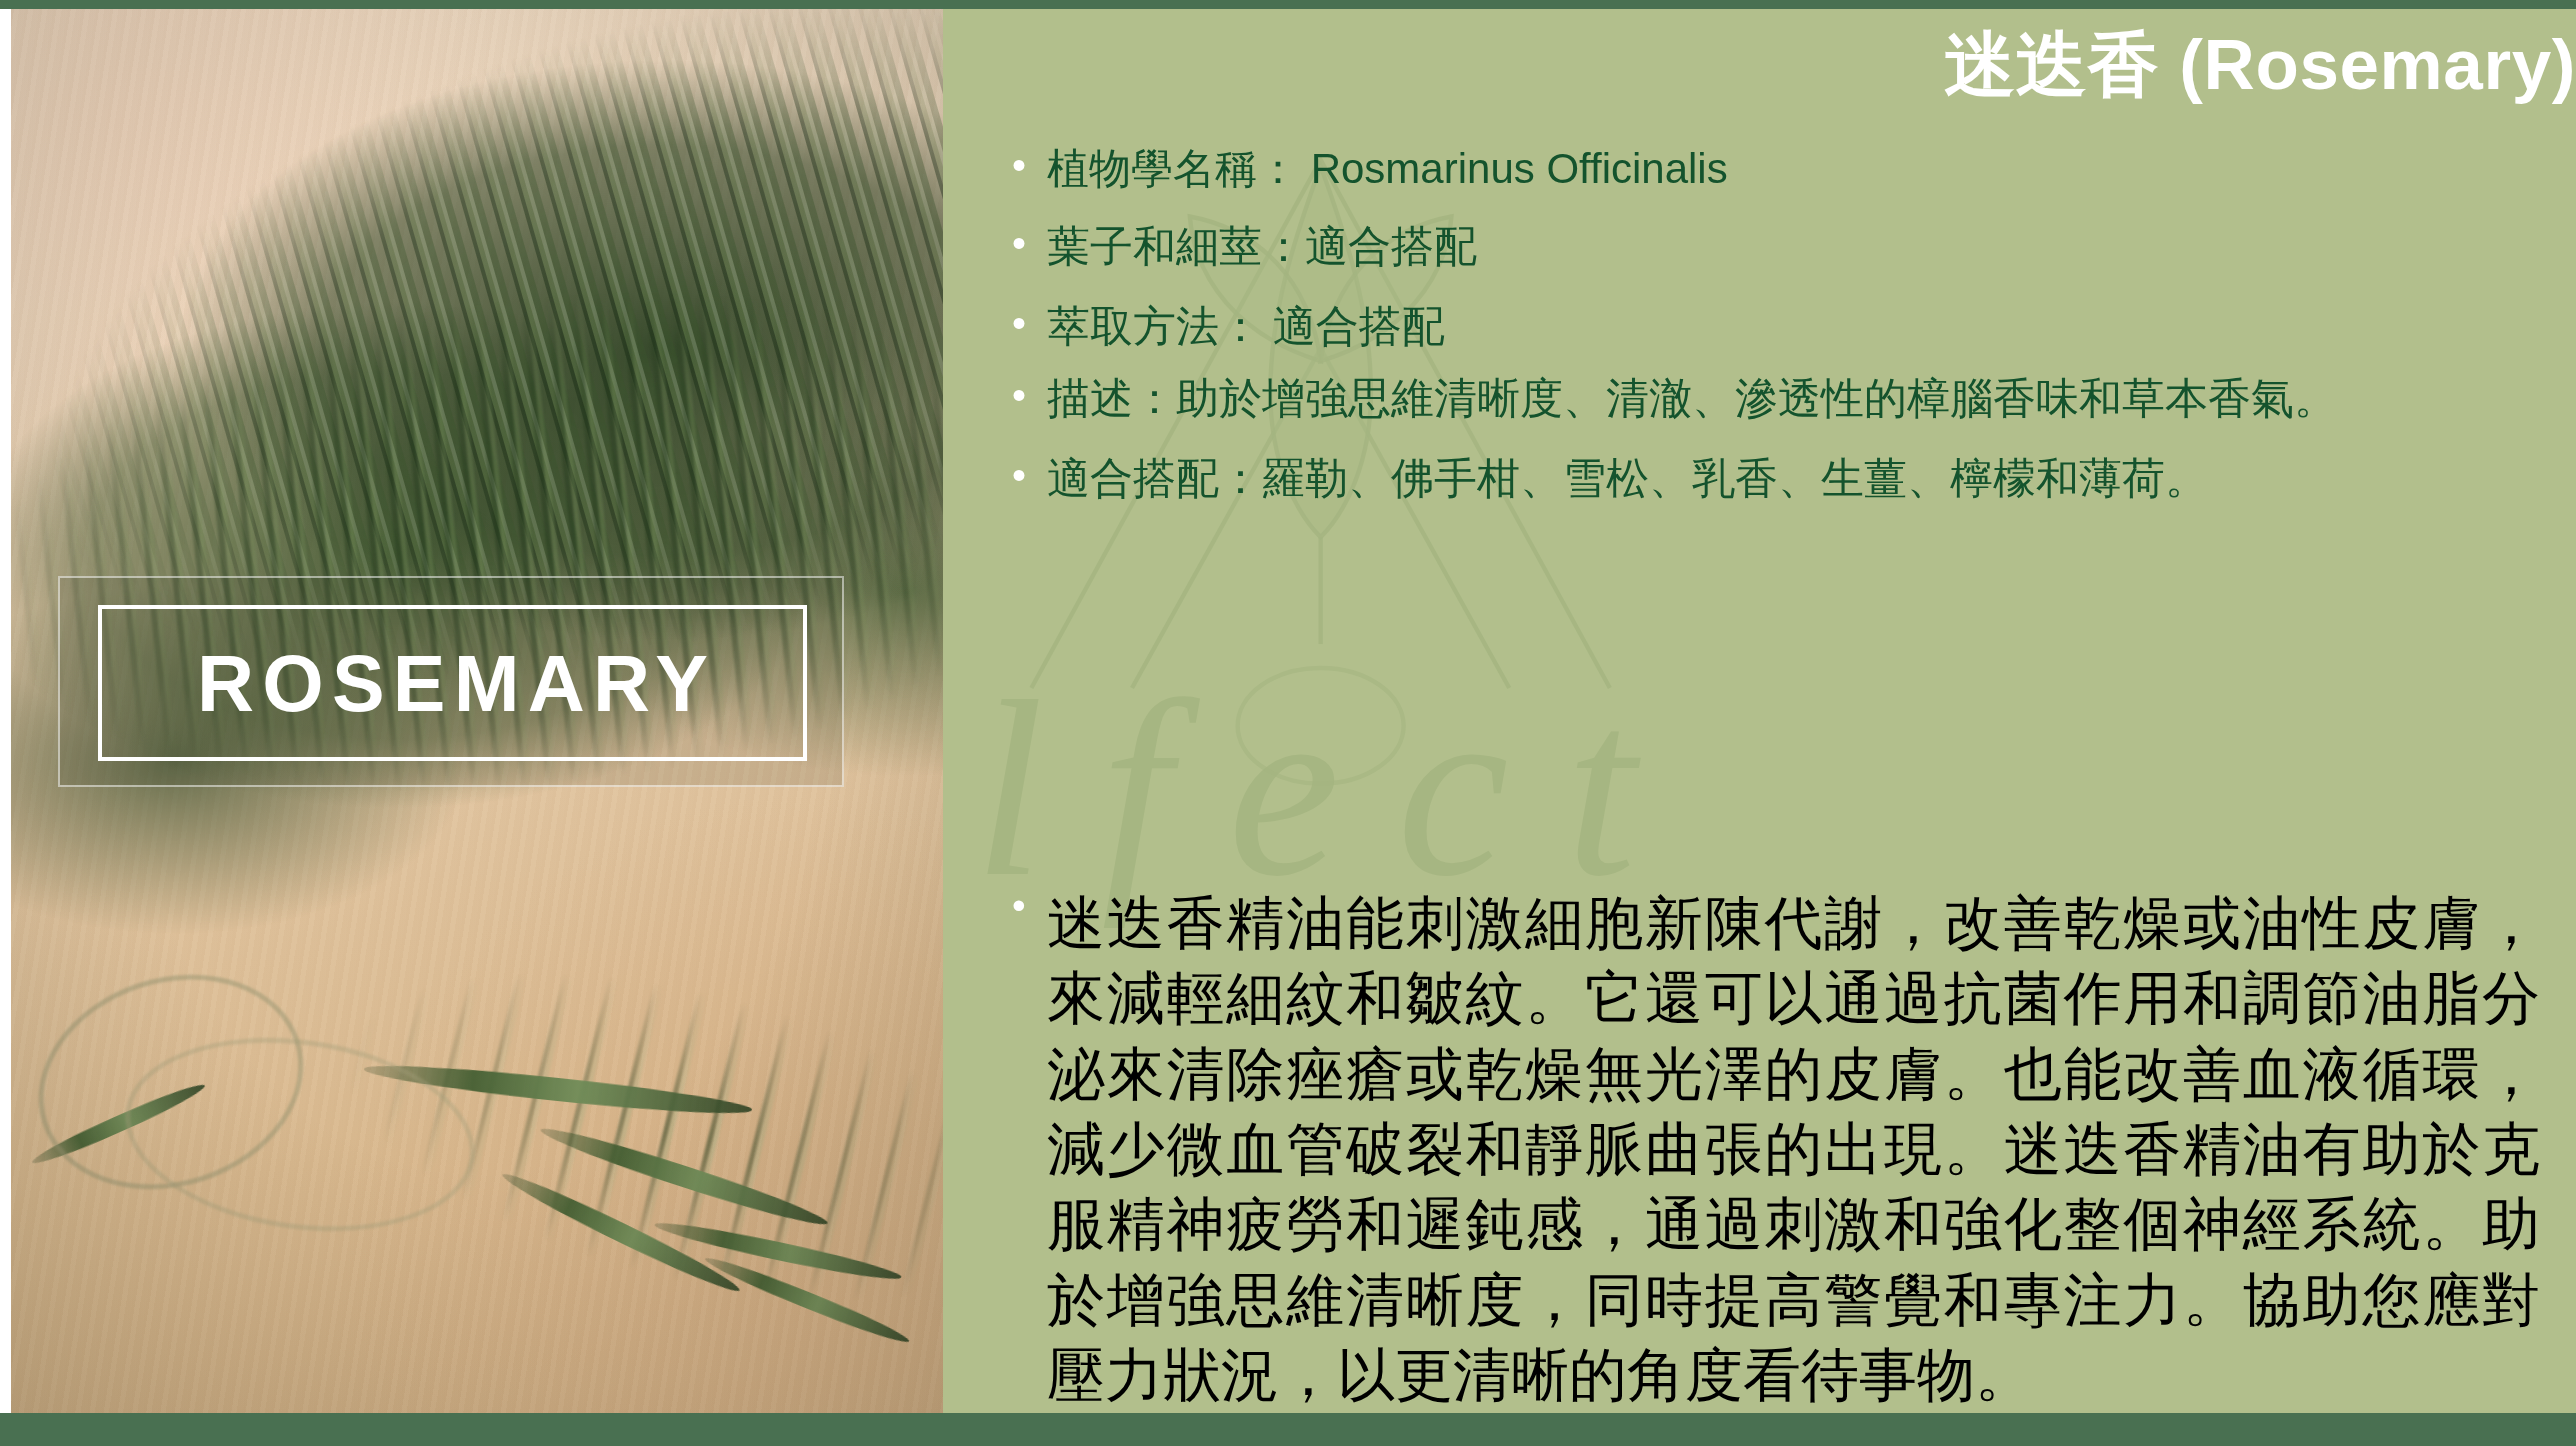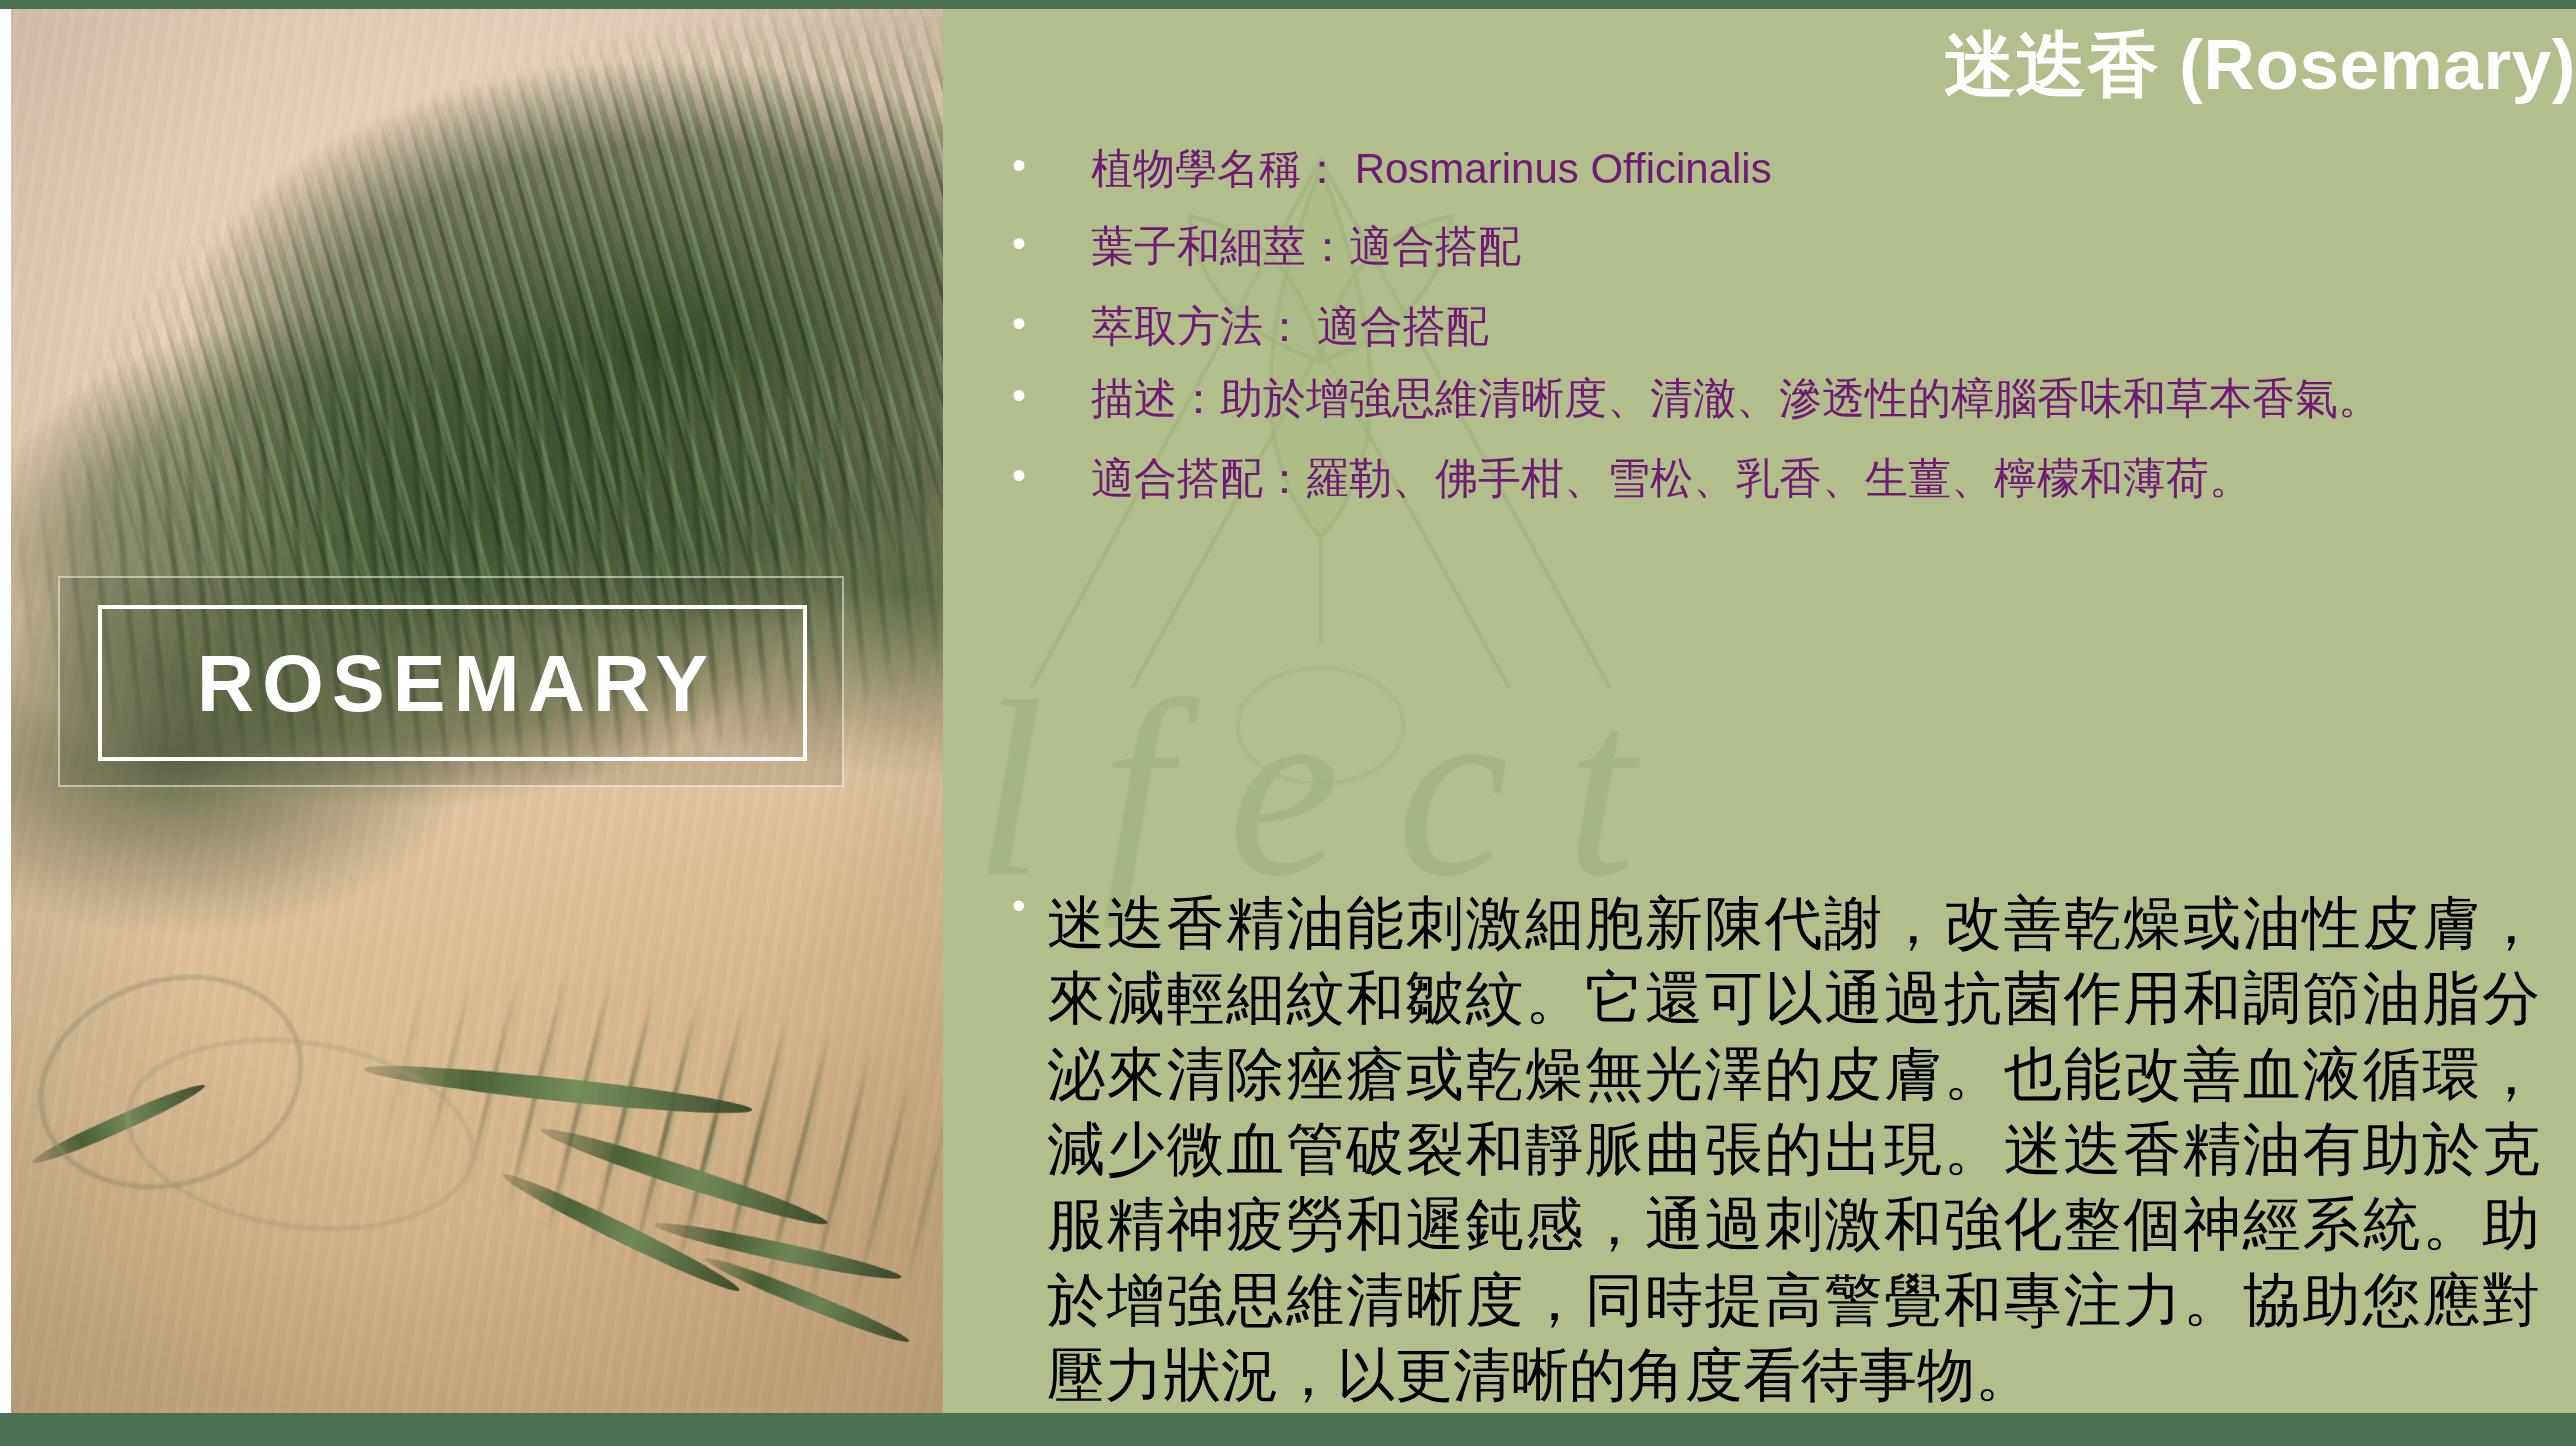--- a/index.html
+++ b/index.html
@@ -205,23 +205,22 @@
     font-size:40px;
     line-height:1.08;
     text-align:left;
     color:#ffffff;
   }
   .bullet-body {
     flex:1 1 auto;
     font-family:"Liberation Serif", serif;
     font-size:43px;
     line-height:1.18;
-    color:#701a75;
+    color:#14532d;
     word-break:break-all;
-    margin-left:44px;
   }
   .bullet-body.latin {
     font-family:"Liberation Sans", sans-serif;
     font-size:42px;
   }
 
   .row-botanical  { margin-bottom:29px; }
   .row-part       { margin-bottom:29px; }
   .row-method     { margin-bottom:21.4px; }
   .row-desc       { margin-bottom:29px; }

